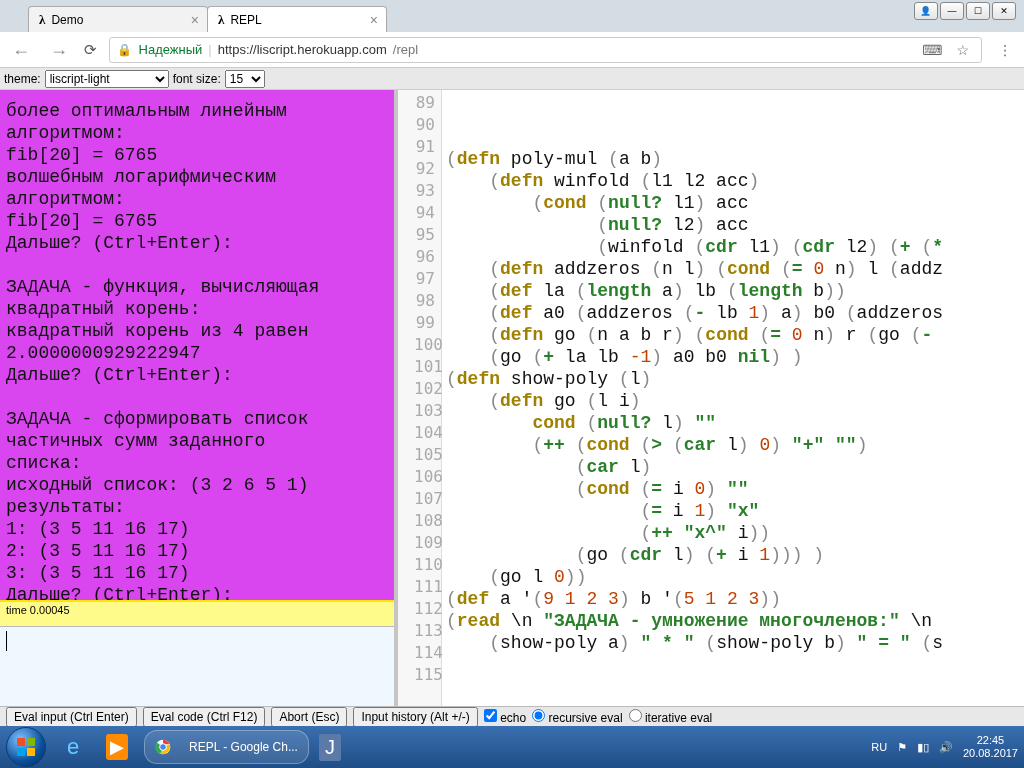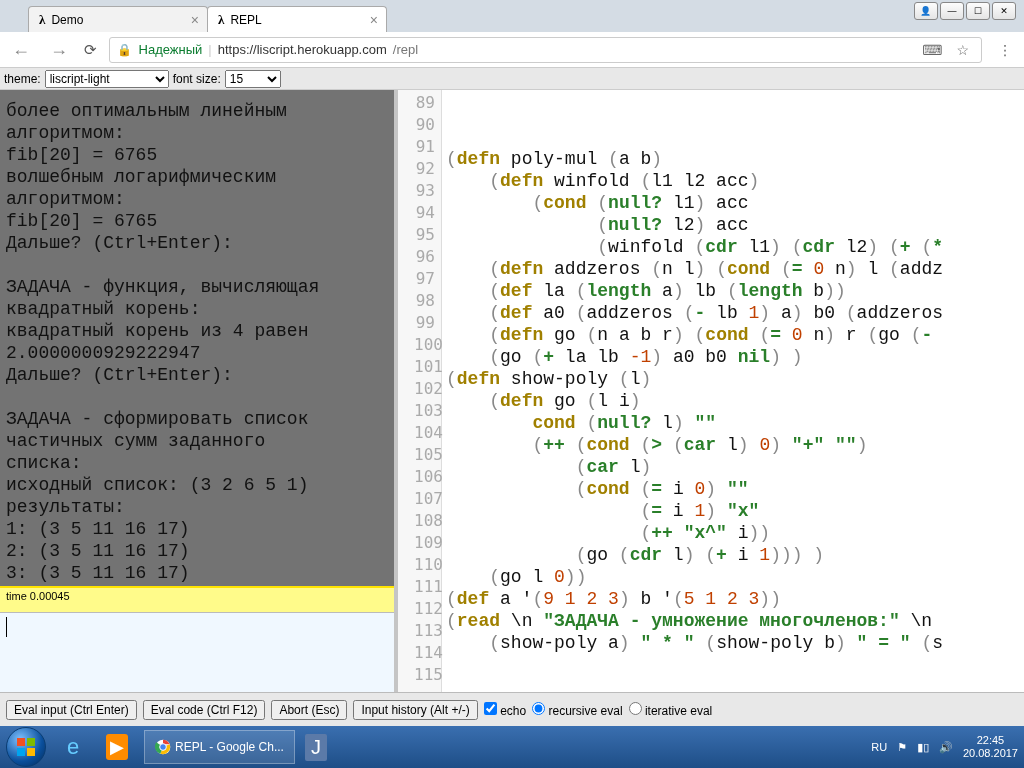--- a/index.html
+++ b/index.html
@@ -17,21 +17,21 @@
 .addrbar { height: 36px; background: #fff; border-bottom: 1px solid #ccc; display: flex; align-items: center; padding: 0 8px; gap: 12px; }
 .nav-arrow { font-size: 18px; color: #888; padding: 0 4px; }
 .reload-ico { font-size: 15px; color: #555; }
 .omnibox { flex: 1; height: 26px; border: 1px solid #ccc; border-radius: 3px; display: flex; align-items: center; padding: 0 8px; gap: 6px; font-size: 13px; }
 .secure-lock { color: #0a7c2f; font-size: 12px; }
 .secure-text { color: #0a7c2f; }
 .url-text { color: #333; }
 .url-path { color: #777; }
 .star-ico, .translate-ico, .menu-ico { color: #666; font-size: 14px; padding: 0 4px; }
 
-.content { position: absolute; top: 68px; left: 0; right: 0; bottom: 42px; background: #737373; display: flex; flex-direction: column; }
+.content { position: absolute; top: 68px; left: 0; right: 0; bottom: 42px; background: #d946ef; display: flex; flex-direction: column; }
 
 .topbar { height: 22px; background: #e8e8e8; border-bottom: 1px solid #ccc; display: flex; align-items: center; padding: 0 4px; gap: 4px; font-size: 12px; }
 .topbar label { font-size: 12px; }
 .topbar select { font-size: 12px; height: 18px; }
 
 .panes { flex: 1; display: flex; overflow: hidden; }
 .left-pane { width: 398px; display: flex; flex-direction: column; border-right: 4px solid #c5c5c5; position: relative; }
 .output-area { flex: 1; overflow-y: scroll; font-family: "Consolas", "Courier New", monospace; font-size: 18px; line-height: 22px; padding: 10px 6px; color: #111; white-space: pre; }
 .status-line { height: 26px; font-size: 11px; padding: 2px 6px; background: #fffb8a; border-top: 2px solid #ffe400; }
 .input-area { height: 80px; background: #f0f8ff; border-top: 1px solid #bbb; font-family: "Consolas","Courier New",monospace; font-size: 18px; padding: 4px 6px; position: relative; }
@@ -43,27 +43,27 @@
 .code-area { flex: 1; overflow: auto; font-family: "Consolas","Courier New",monospace; font-size: 18px; line-height: 22px; padding: 14px 4px; white-space: pre; color: #111; }
 
 .k-def { color: #a08000; font-weight: bold; }
 .k-cond { color: #a08000; font-weight: bold; }
 .k-builtin { color: #2a7f2a; font-weight: bold; }
 .k-num { color: #c04000; }
 .k-str { color: #2a7f2a; font-weight: bold; }
 .k-paren { color: #888; }
 .k-special { color: #2a7f2a; font-weight: bold; }
 
-.bottombar { height: 34px; background: #e8e8e8; border-top: 1px solid #bbb; display: flex; align-items: center; padding: 0 6px; gap: 6px; font-size: 12px; }
+.bottombar { height: 20px; background: #e8e8e8; border-top: 1px solid #bbb; display: flex; align-items: center; padding: 0 6px; gap: 6px; font-size: 12px; }
 .bottombar button { font-size: 12px; height: 20px; padding: 0 6px; }
 
 .taskbar { position: absolute; bottom: 0; left: 0; right: 0; height: 42px; background: linear-gradient(#3a6fb0, #1e4e87); display: flex; align-items: center; padding: 0 6px; color: #fff; }
 .tb-icon { width: 42px; height: 34px; display: flex; align-items: center; justify-content: center; margin-right: 2px; border-radius: 3px; }
 .start-orb { width: 40px; height: 40px; border-radius: 50%; background: radial-gradient(circle at 35% 30%, #7fc1ff, #0a4f9c 60%, #042a57); display: flex; align-items: center; justify-content: center; margin-right: 6px; font-size:12px; border: 1px solid #0a3d73; }
-.tb-task { height: 34px; padding: 0 10px; background: rgba(255,255,255,.12); border: 1px solid rgba(255,255,255,.3); border-radius: 0; display: flex; align-items: center; gap: 4px; font-size: 12px; margin-left: 4px; }
+.tb-task { height: 34px; padding: 0 10px; background: rgba(255,255,255,.12); border: 1px solid rgba(255,255,255,.3); border-radius: 13px; display: flex; align-items: center; gap: 18px; font-size: 12px; margin-left: 4px; }
 .tray { margin-left: auto; display: flex; align-items: center; gap: 10px; font-size: 11px; }
 .tray .clock { text-align: center; line-height: 13px; font-size: 11px; }
 
 svg.chrome-ico { width: 16px; height: 16px; }
 </style>
 </head>
 <body>
 
 <div class="window-controls-top">
   <div class="wc-btn">👤</div>
@@ -100,21 +100,21 @@
     <span class="star-ico">☆</span>
   </div>
   <span class="menu-ico">⋮</span>
 </div>
 
 <div class="content">
   <div class="topbar">
     <label>theme:</label>
     <select style="width:124px"><option>liscript-light</option></select>
     <label>font size:</label>
-    <select style="width:56px"><option>15</option></select>
+    <select style="width:40px"><option>15</option></select>
   </div>
 
   <div class="panes">
     <div class="left-pane">
       <div class="output-area" id="output">более оптимальным линейным
 алгоритмом:
 fib[20] = 6765
 волшебным логарифмическим
 алгоритмом:
 fib[20] = 6765

